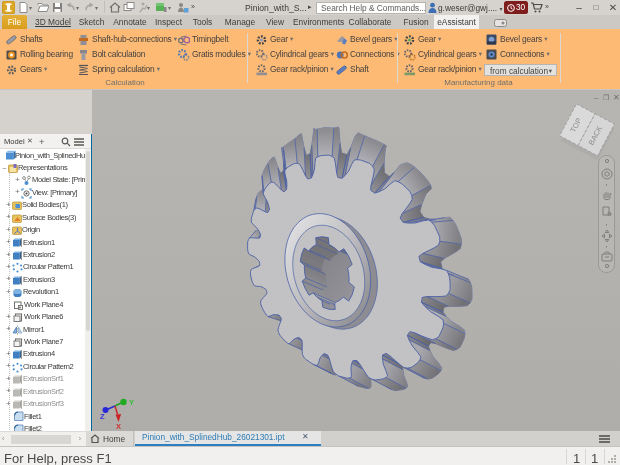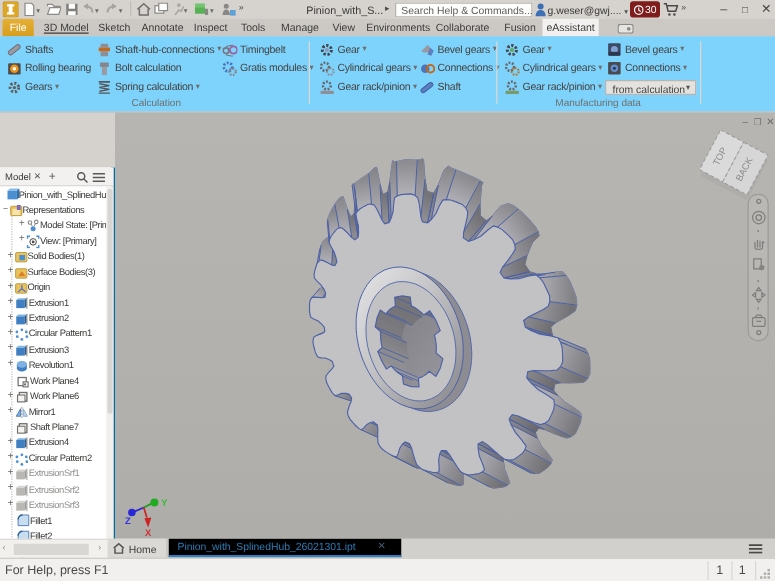--- a/index.html
+++ b/index.html
@@ -14,21 +14,21 @@
   #search { position:absolute; left:316px; top:1.5px; width:110px; height:12px; background:#fdfdfc; border:1px solid #b8b5b1; font-size:8.3px; color:#5f5e5c; line-height:11px; padding-left:4px; white-space:nowrap; }
   #user { position:absolute; left:438px; top:3px; font-size:8.3px; color:#3b3a38; white-space:nowrap; }
   #badge { position:absolute; left:504px; top:1px; width:24px; height:12.5px; background:#7f1d1d; border-radius:2.5px; color:#fff; font-size:8.3px; line-height:12.5px; }
   .winbtn { position:absolute; top:0; width:14px; height:15px; color:#4a4948; text-align:center; font-size:10px; line-height:15px; }
 
   #tabrow { position:absolute; left:0; top:15px; width:620px; height:14px; background:#ccc9c5; }
   .rtab { position:absolute; top:0; height:14px; line-height:14.5px; font-size:8.4px; color:#3c3b39; text-align:center; white-space:nowrap; }
   .rtab.file { background:linear-gradient(180deg,#e5b037,#d79d1d); color:#fff; border-radius:2px 2px 0 0; }
   .rtab.active { background:#f2f1ef; }
 
-  #ribbon { position:absolute; left:0; top:29px; width:620px; height:61px; background:#7dd3fc; border-bottom:1px solid #c9c6c2; }
+  #ribbon { position:absolute; left:0; top:29px; width:620px; height:61px; background:#fdba74; border-bottom:1px solid #c9c6c2; }
   .rbtn { position:absolute; height:13px; font-size:8.4px; letter-spacing:-0.2px; color:#444240; white-space:nowrap; }
   .rbtn svg { position:absolute; left:0; top:0.5px; }
   .rbtn .t { position:absolute; left:14px; top:1px; }
   .glabel { position:absolute; top:48px; height:11px; line-height:11px; font-size:8px; color:#6f6e6b; text-align:center; }
   .gsep { position:absolute; top:4px; height:50px; width:1px; background:#dbd8d4; }
   .dd { color:#6f6e6b; font-size:6.5px; vertical-align:1px; }
   #combo { position:absolute; left:484px; top:35px; width:73px; height:11.5px; background:#e4e2df; border:1px solid #b9b6b2; font-size:8.3px; color:#444240; line-height:12px; padding-left:5px; }
   #combo .arr { position:absolute; right:4px; top:0; color:#555; font-size:6.5px; }
 
   #panel { position:absolute; left:0; top:90px; width:92px; height:341px; background:#ffffff; border-right:3px solid #0369a1;margin-top:44px; }
@@ -39,21 +39,21 @@
   .trow .lbl { position:absolute; top:1.2px; }
   .trow svg { position:absolute; top:1px; }
   .trow.gray { color:#908f8d; }
   #vscroll { position:absolute; left:85px; top:15px; width:6px; height:326px; background:#f0efec; }
   #vthumb { position:absolute; left:1px; top:2px; width:4px; height:180px; background:#d8d6d2; border-radius:2px; }
   #hscroll { position:absolute; left:0; top:431px; width:86px; height:15px; background:#f1f0ed; border-top:1px solid #dddbd7; color:#8a8986; z-index:5; }
 
   #viewport { position:absolute; left:92px; top:90px; width:528px; height:341px; background:linear-gradient(180deg,#b7b5b2 0%,#b3b1ae 55%,#afadaa 100%); overflow:hidden; }
 
   #doctabs { position:absolute; left:86px; top:431px; width:534px; height:15px; background:#d2d0cc; }
-  #statusbar { position:absolute; left:0; top:446px; width:620px; height:19px; background:#f1f0ee; border-top:1px solid #c6c4c0; font-size:10px; color:#4a4948;padding-left:28px; }
+  #statusbar { position:absolute; left:0; top:446px; width:620px; height:19px; background:#f1f0ee; border-top:1px solid #c6c4c0; font-size:13px; color:#4a4948;padding-left:28px; }
   .ssep { position:absolute; top:2px; height:15px; width:1px; background:#d8d6d2; }
 </style>
 </head>
 <body>
 
 <div id="titlebar">
   <svg class="ti" style="left:2px;top:1px" width="13" height="13">
       <rect width="13" height="13" rx="2" fill="#c49016"></rect>
       <rect x="0.5" y="0.5" width="12" height="12" rx="2" fill="#dca626"></rect>
       <rect x="5" y="2.5" width="3" height="8" fill="#fff"></rect>
@@ -459,21 +459,21 @@
           <path d="M10 9L6.5 3v6z" fill="#b9d4ec" stroke="#8aa8c8" stroke-width="0.7"></path>
           <path d="M5.5 1.5v9" stroke="#8a8986" stroke-width="0.7" stroke-dasharray="1.5 1"></path>
         </svg>
         <span class="lbl" style="left:23px">Mirror1</span>
       </div>
       <div class="trow" style="top:186.8px">
         <svg style="left:13px" width="11" height="11">
           <rect x="2.5" y="2" width="6" height="7" fill="none" stroke="#71706e" stroke-width="1.1"></rect>
           <rect x="1" y="4" width="6" height="5.5" fill="#f4f3f1" stroke="#71706e" stroke-width="0.9"></rect>
         </svg>
-        <span class="lbl" style="left:24px">Shaft Plane7</span>
+        <span class="lbl" style="left:24px">Work Plane7</span>
       </div>
       <div class="trow" style="top:199.3px">
         <span class="exp" style="left:6px">+</span>
         <svg style="left:12px" width="11" height="11">
           <rect x="1" y="3" width="6.5" height="6.5" fill="#3f7fc2"></rect>
           <path d="M1 3l1.8-1.5h6.5L7.5 3z" fill="#7fb3e2"></path>
           <path d="M7.5 3l1.8-1.5v6.5L7.5 9.5z" fill="#2a5f98"></path>
           <path d="M9.5 1v9" stroke="#8a8986" stroke-width="0.9"></path>
         </svg>
         <span class="lbl" style="left:23px">Extrusion4</span>
@@ -1102,21 +1102,21 @@
 </svg>
 
 <div id="doctabs">
   <div style="position:absolute;left:0;top:0;width:48px;height:15px;background:#dbd9d5;border-right:1px solid #c2c0bc;">
     <svg style="position:absolute;left:4px;top:3px" width="10" height="9">
         <path d="M1 4.5L5 1l4 3.5" fill="none" stroke="#55544f" stroke-width="1.2"></path>
         <path d="M2 4.5v4h6v-4" fill="none" stroke="#55544f" stroke-width="1.2"></path>
       </svg>
     <span style="position:absolute;left:17px;top:2.6px;font-size:8.3px;color:#3d3c3a;">Home</span>
   </div>
-  <div style="position:absolute;left:49px;top:0;width:186px;height:15px;background:#000000;border-bottom:2.5px solid #2e7fc2;">
+  <div style="position:absolute;left:49px;top:0;width:186px;height:15px;background:#e5e5e5;border-bottom:2.5px solid #2e7fc2;">
     <span style="position:absolute;left:7px;top:1.4px;font-size:8.3px;color:#2d7cb4;">Pinion_with_SplinedHub_26021301.ipt</span>
     <span style="position:absolute;left:167px;top:1.4px;font-size:8px;color:#4a5a74;">✕</span>
   </div>
   <svg style="position:absolute;left:513px;top:4px" width="11" height="8">
       <path d="M0 1h11M0 4h11M0 7h11" stroke="#4a4948" stroke-width="1.4"></path>
     </svg>
 </div>
 
 <div id="statusbar">
   <span style="position:absolute;left:4px;top:4px;">For Help, press F1</span>

